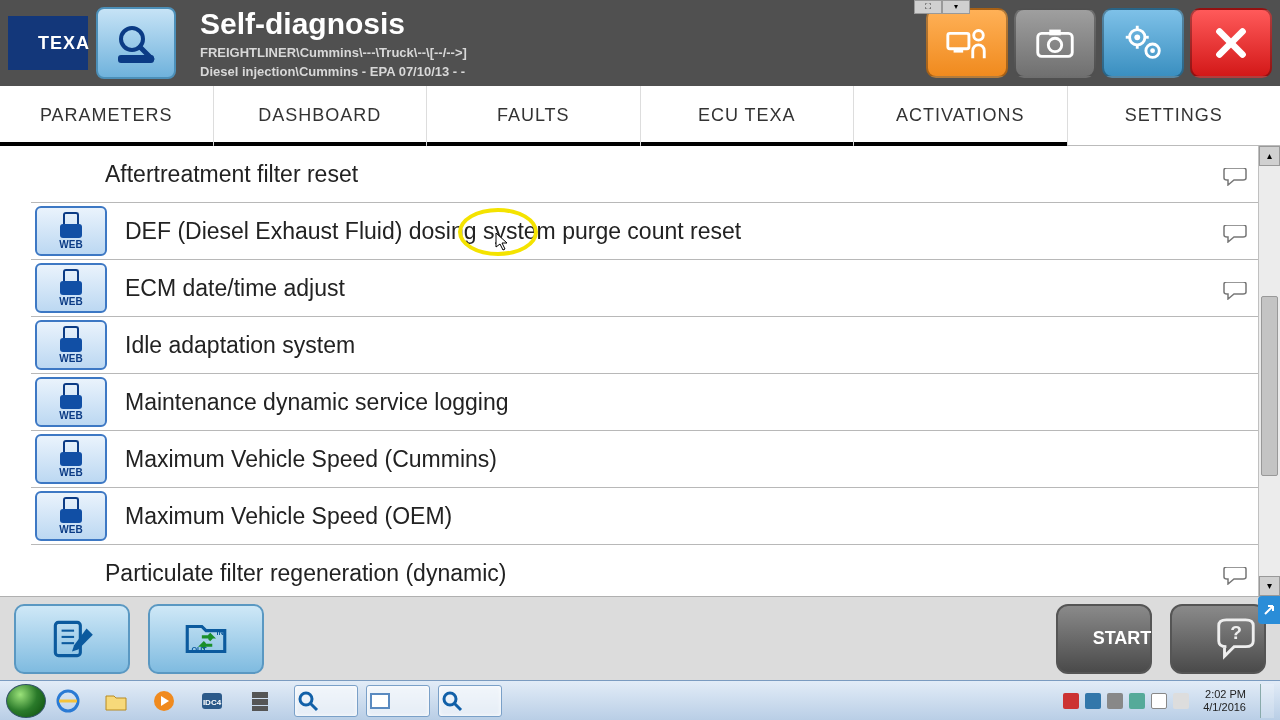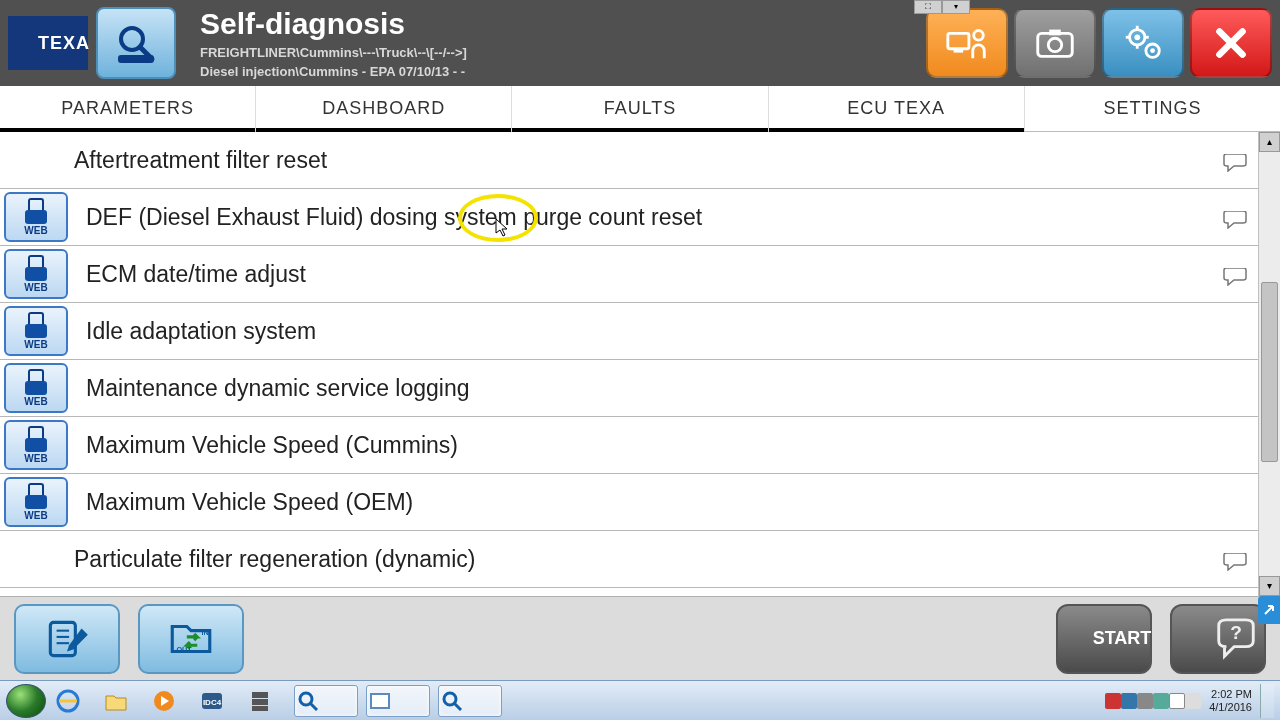--- a/index.html
+++ b/index.html
@@ -18,59 +18,59 @@
   .hbtn { width: 82px; height: 70px; border-radius: 10px; display: flex; align-items: center; justify-content: center; border: 2px solid rgba(0,0,0,.3); }
   .hbtn svg { width: 46px; height: 46px; }
   .hbtn.orange { background: linear-gradient(#ffb157,#f08a1e); }
   .hbtn.gray { background: linear-gradient(#9f9f9f,#707070); }
   .hbtn.blue { background: linear-gradient(#7ec1e8,#3a8fc0); }
   .hbtn.red  { background: linear-gradient(#ff5a5a,#d31818); }
   .win-controls { position: absolute; top: 0; right: 310px; width: 56px; height: 14px; background: #d0d0d0; display: flex; }
   .win-controls span { flex: 1; border: 1px solid #999; font-size: 8px; text-align: center; line-height: 12px; }
 
   
-  .tabs { height: 46px; background: #fff; display: flex; border-bottom: 1px solid #bbb; }
+  .tabs { height: 60px; background: #fff; display: flex; border-bottom: 1px solid #bbb; }
   .tab { flex: 1; display: flex; align-items: center; justify-content: center; font-size: 18px; letter-spacing: 1px; color: #333; position: relative; cursor: pointer; }
   .tab.active { font-weight: normal; }
   .tabs .tab:not(.active)::after { content:''; position:absolute; left:0; right:0; bottom:-1px; height:4px; background:#000; }
   .tab + .tab { border-left: 1px solid #ddd; }
 
   
   .list-wrap { flex: 1; position: relative; background: #fff; overflow: hidden; }
-  .list { position: absolute; inset: 0 22px 0 0; }
+  .list { position: absolute; inset: 0 22px 0 0; padding-left: 31px; }
   .row { height: 57px; border-bottom: 1px solid #b8b8b8; display: flex; align-items: center; padding: 0 10px 0 4px; font-size: 23px; cursor: pointer; }
-  .row .webicon { width: 64px; height: 50px; margin-right: 18px; border: 2px solid #3d78c4; border-radius: 6px; background: linear-gradient(#eaf3fc,#bcd8f2); display: flex; flex-direction: column; align-items: center; justify-content: center; overflow: hidden; }
+  .row .webicon { width: 72px; height: 50px; margin-right: 18px; border: 2px solid #3d78c4; border-radius: 6px; background: linear-gradient(#eaf3fc,#bcd8f2); display: flex; flex-direction: column; align-items: center; justify-content: center; overflow: hidden; }
   .row .webicon .lock { width: 16px; height: 14px; border: 2px solid #0b3b85; border-radius: 3px 3px 0 0; border-bottom: none; margin-bottom: -2px; }
   .row .webicon .body { width: 22px; height: 14px; background: #114fa5; border-radius: 3px; }
   .row .webicon .web { font-size: 10px; font-weight: bold; color: #0b3b85; margin-top: 1px; }
   .row .spacer { width: 70px; }
   .row .label { flex: 1; color: #222; }
   .row .speech { width: 26px; height: 18px; }
   .row .speech svg { width: 26px; height: 18px; }
   .highlight-circle { position: absolute; width: 80px; height: 48px; border: 4px solid #f4e300; border-radius: 50%; left: 458px; top: 62px; pointer-events: none; }
   .cursor { position: absolute; left: 495px; top: 86px; width: 14px; height: 20px; pointer-events: none; }
   .scrollbar { position: absolute; top: 0; right: 0; bottom: 0; width: 22px; background: #ececec; border-left: 1px solid #c0c0c0; }
   .scrollbar .arrow { height: 20px; background: #d0d0d0; border: 1px solid #999; font-size: 10px; text-align: center; line-height: 18px; }
   .scrollbar .thumb { position: absolute; left: 2px; right: 2px; top: 150px; height: 180px; background: #c4c4c4; border: 1px solid #999; border-radius: 2px; }
 
   
   .footer { height: 84px; background: #dcdcdc; border-top: 1px solid #b0b0b0; display: flex; align-items: center; padding: 0 14px; gap: 18px; }
-  .footer .fbtn { width: 106px; height: 70px; border-radius: 10px; border: 2px solid #5a98c2; background: linear-gradient(#cfe8f7,#7fbbe0); display: flex; align-items: center; justify-content: center; }
+  .footer .fbtn { width: 116px; height: 70px; border-radius: 10px; border: 2px solid #5a98c2; background: linear-gradient(#cfe8f7,#7fbbe0); display: flex; align-items: center; justify-content: center; }
   .footer .fbtn svg { width: 50px; height: 50px; }
   .footer .right { margin-left: auto; display: flex; gap: 18px; }
   .footer .darkbtn { width: 96px; height: 70px; border-radius: 12px; border: 2px solid #555; background: linear-gradient(#8a8a8a,#4a4a4a); display: flex; align-items: center; justify-content: center; color: #fff; font-weight: bold; font-size: 18px; padding-left: 36px; }
   .footer .darkbtn svg { width: 46px; height: 46px; }
 
   
   .taskbar { height: 40px; background: linear-gradient(#e2ecf7,#b9cee6); border-top: 1px solid #7a9bc0; display: flex; align-items: center; padding: 0 6px; gap: 8px; }
   .start { width: 40px; height: 34px; border-radius: 50%; background: radial-gradient(circle at 35% 30%, #9be27a, #2a7a2a 50%, #0a4a0a); border:1px solid #356; }
   .tb-icon { width: 40px; height: 32px; border: 1px solid transparent; border-radius: 3px; display: flex; align-items: center; }
   .tb-icon.active { background: rgba(255,255,255,.6); border-color: #7aa0c8; box-shadow: inset 0 0 4px #fff; width: 64px; }
   .tb-icon svg { width: 26px; height: 26px; }
-  .tray { margin-left: auto; display: flex; align-items: center; }
+  .tray { margin-left: auto; display: flex; align-items: center; gap: 6px; }
   .tray .tiny { width: 16px; height: 16px; background: #888; border-radius: 2px; }
   .clock { text-align: right; font-size: 11px; color: #222; line-height: 13px; padding: 0 8px; }
   .showdesk { width: 14px; height: 34px; border-left: 1px solid #8aa; background: rgba(255,255,255,.2); }
   .side-tab { position: fixed; right: 0; top: 596px; width: 22px; height: 28px; background: #2a8dd8; border-radius: 4px 0 0 4px; display:flex; align-items:center; justify-content:center;}
   .side-tab svg { width:14px; height:14px; }
 </style>
 </head>
 <body>
 
 <div class="header">
@@ -128,20 +128,21 @@
         </svg>
     </div>
   </div>
 </div>
 
 <div class="tabs">
   <div class="tab">PARAMETERS</div>
   <div class="tab">DASHBOARD</div>
   <div class="tab">FAULTS</div>
   <div class="tab">ECU TEXA</div>
+  <div class="tab">ACTIVATIONS</div>
   <div class="tab active">SETTINGS</div>
 </div>
 
 <div class="list-wrap">
   <div class="list" id="settings-list">
       <div class="row">
         <div class="spacer"></div>
         <div class="label">Aftertreatment filter reset</div>
         <div class="speech"><svg viewBox="0 0 26 18">
             <path d="M2 2 Q2 0 5 0 H21 Q24 0 24 2 V10 Q24 12 21 12 H12 L6 17 V12 H5 Q2 12 2 10 Z" fill="none" stroke="#777" stroke-width="1.5"></path>

